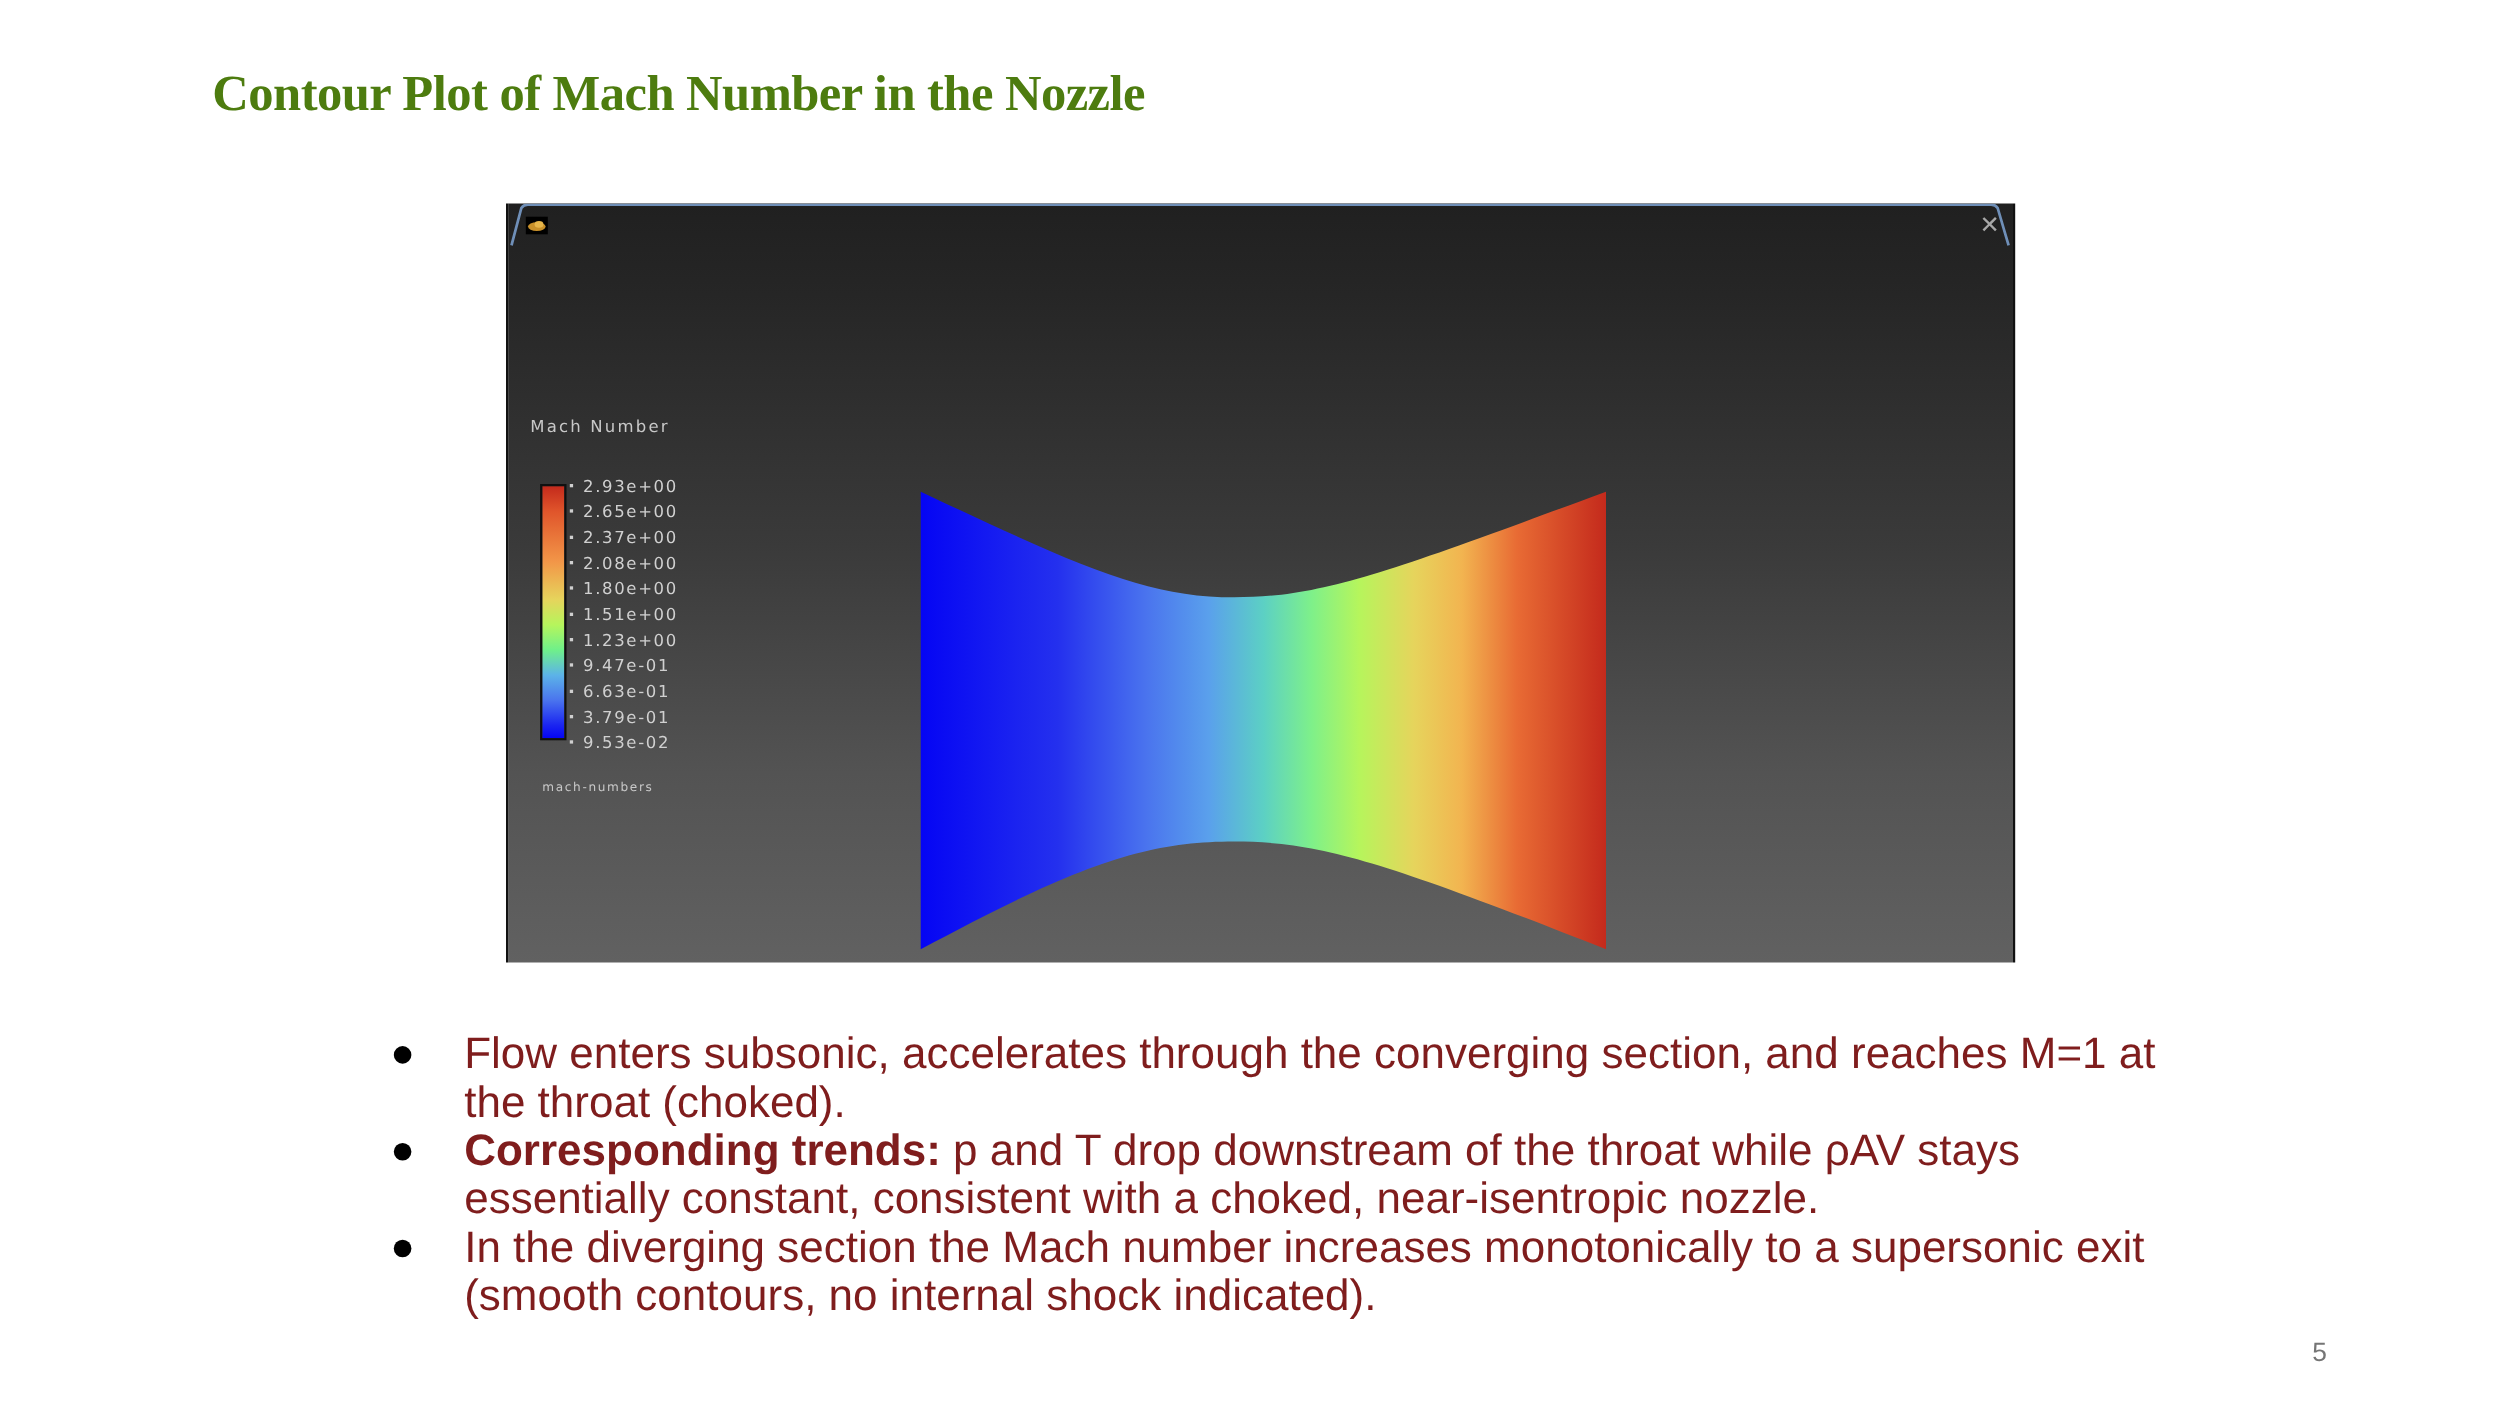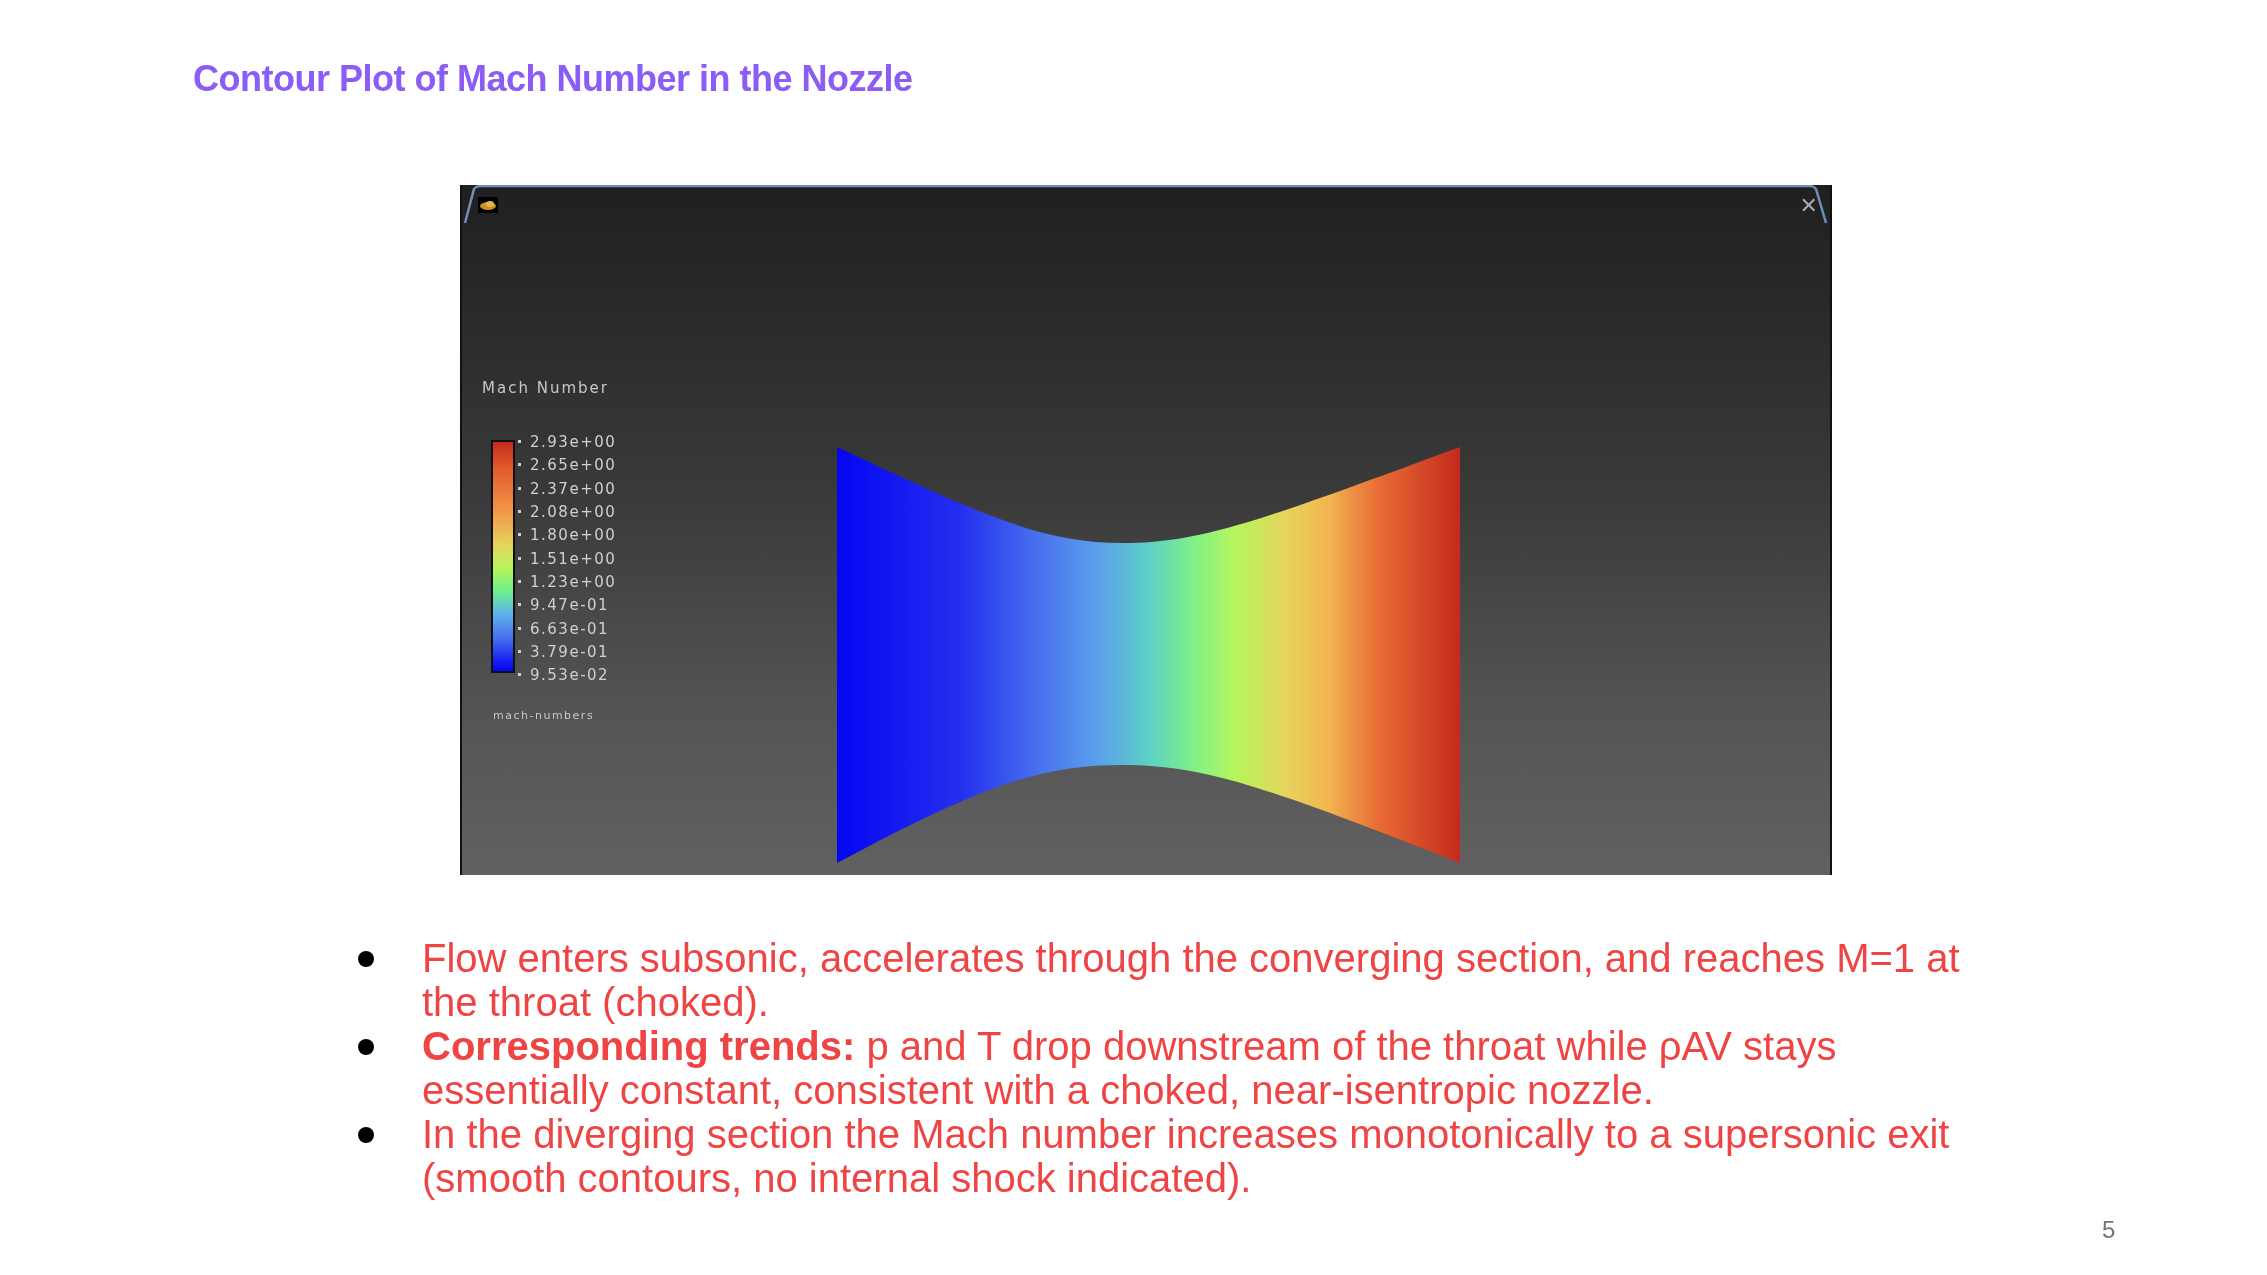--- a/index.html
+++ b/index.html
@@ -1,36 +1,36 @@
 <!DOCTYPE html>
 <html><head>
 <meta charset="utf-8">
 <style>
   html, body { margin:0; padding:0; }
   body { width:2267px; height:1275px; background:#ffffff; position:relative; overflow:hidden; font-family:"Liberation Sans", sans-serif; }
-  .title { position:absolute; left:193px; top:58px; font-family:Liberation Sans, sans-serif; font-weight:bold; font-size:36px; color:#8b5cf6; letter-spacing:-0.5px; white-space:nowrap; }
+  .title { position:absolute; left:193px; top:58px; font-family:Liberation Serif, serif; font-weight:bold; font-size:46px; color:#4d7c0f; letter-spacing:-0.5px; white-space:nowrap; }
 
   .viewer { position:absolute; left:460px; top:185px; width:1372px; height:690px; overflow:hidden;
             background:linear-gradient(to bottom, #202020 0%, #262626 12%, #3a3a3a 45%, #535353 75%, #616161 100%);
             border-left:2px solid #111; border-right:2px solid #111; box-sizing:border-box; }
   .viewer-frame { position:absolute; left:0; top:0; width:100%; height:60px; pointer-events:none; }
   .viewer-icon { position:absolute; left:16px; top:12px; width:20px; height:16px; background:#000; }
   .viewer-title { position:absolute; left:0; right:0; top:14px; text-align:center; color:#8fb0d8; font-size:15px; font-family:"DejaVu Sans", sans-serif; }
   .close-btn { position:absolute; right:12px; top:8px; color:#a8a8a8; font-size:22px; font-weight:bold; font-family:"DejaVu Sans", sans-serif; cursor:pointer; }
 
   .legend-title { position:absolute; left:20px; top:194px; color:#c8c8c8; font-size:15px; letter-spacing:2px; font-family:"DejaVu Sans", sans-serif; }
   .colorbar { position:absolute; left:29px; top:255px; width:24px; height:233px; border:2px solid #101010; box-sizing:border-box;
               background:linear-gradient(to bottom, #c42a1c 0%, #e0552b 10%, #f29648 30%, #e6d45c 45%, #b6f55c 55%, #6ff08a 65%, #5cb3e8 75%, #4a74ee 85%, #1a24f0 95%, #0505f4 100%); }
   .tick { position:absolute; left:56px; width:3px; height:3px; background:#cfcfcf; }
   .tick-label { position:absolute; left:68px; color:#d0d0d0; font-size:15px; letter-spacing:1.5px; font-family:"DejaVu Sans", sans-serif; white-space:nowrap; }
   .legend-footer { position:absolute; left:31px; top:524px; color:#c8c8c8; font-size:11px; letter-spacing:1.5px; font-family:"DejaVu Sans", sans-serif; }
 
   .nozzle { position:absolute; left:0; top:0; }
 
-  .bullets { position:absolute; left:354px; top:936px; width:1650px; margin:0; padding:0; list-style:none; font-family:"Liberation Sans", sans-serif; font-size:40px; line-height:44px; color:#ef4444; }
+  .bullets { position:absolute; left:354px; top:936px; width:1650px; margin:0; padding:0; list-style:none; font-family:"Liberation Sans", sans-serif; font-size:40px; line-height:44px; color:#7f1d1d; }
   .bullets li { position:relative; padding-left:68px; }
   .bullet-dot { position:absolute; left:4px; top:15px; width:16px; height:16px; border-radius:50%; background:#000; }
   .bold { font-weight:bold; }
 
   .page-number { position:absolute; left:2102px; top:1216px; color:#757575; font-size:24px; font-family:"Liberation Sans", sans-serif; }
 </style>
 </head>
 <body>
 
 <div class="title">Contour Plot of Mach Number in the Nozzle</div>

